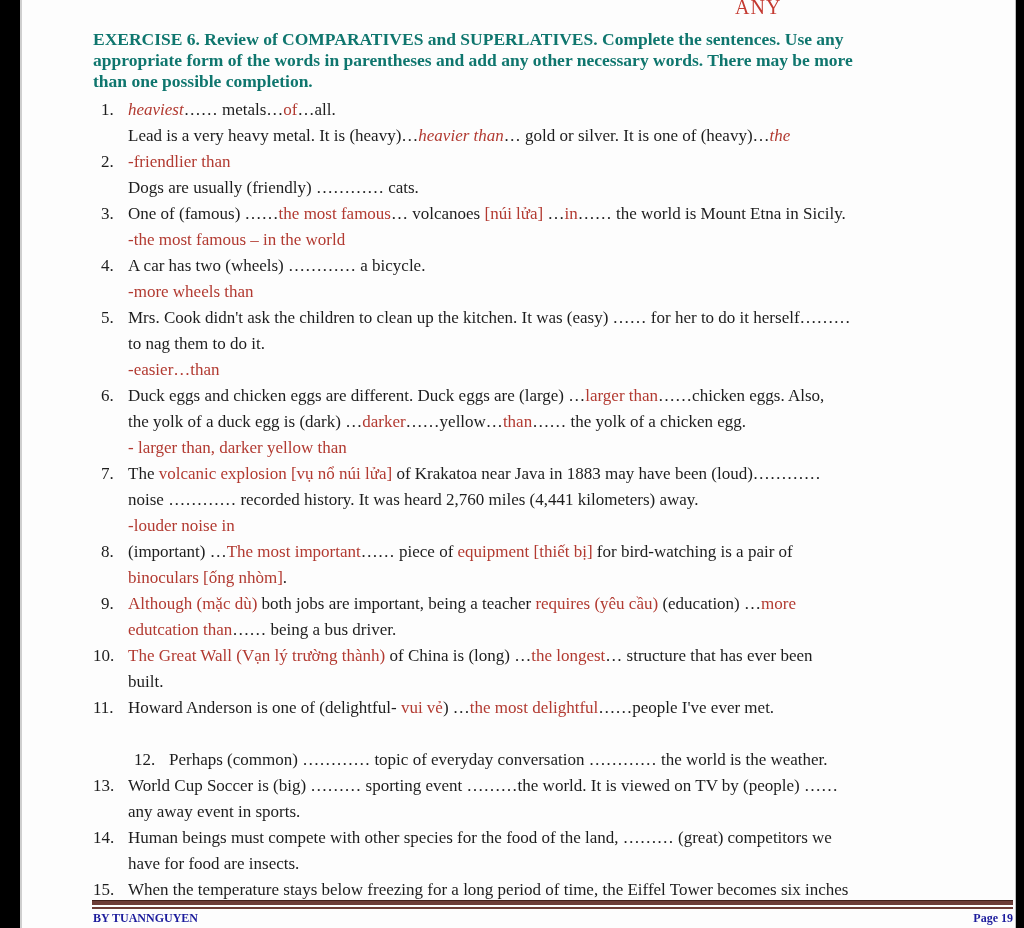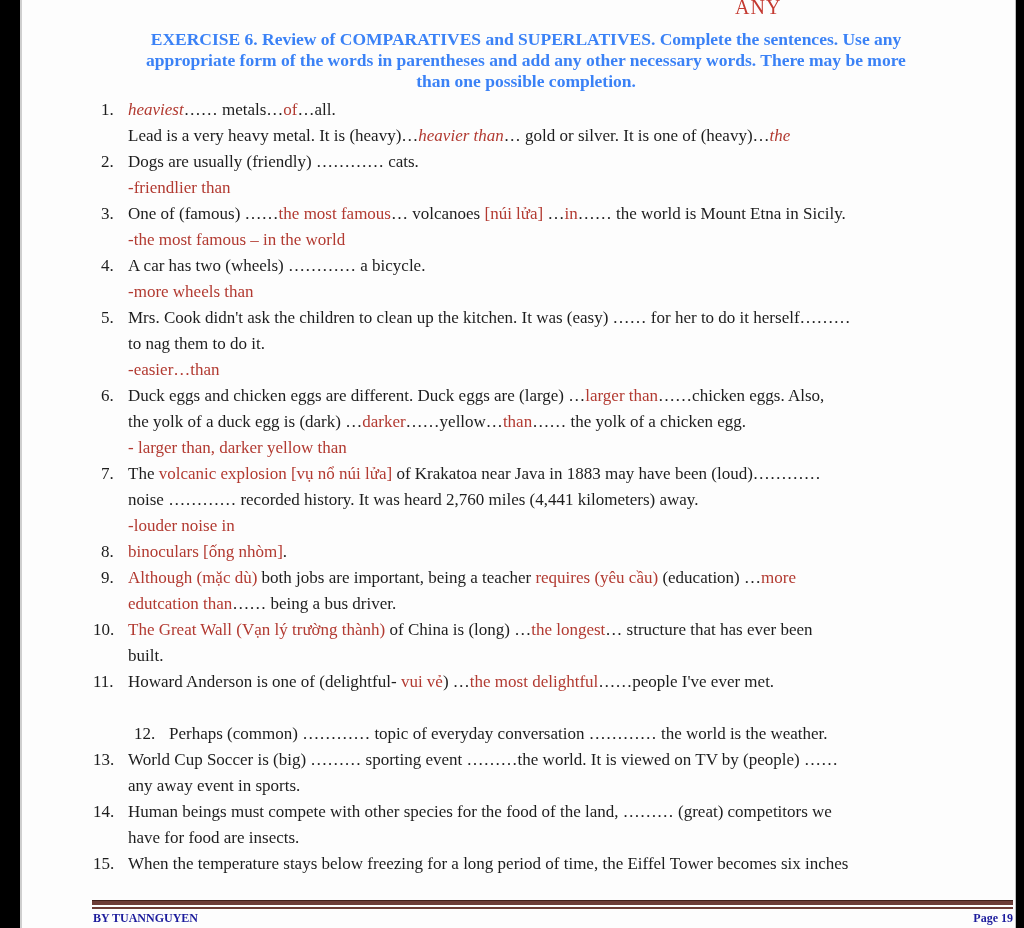--- a/index.html
+++ b/index.html
@@ -15,21 +15,21 @@
   .bar-left  { left:0; width:22px; border-right:2px solid #cfcfcf; }
   .bar-right { right:0; width:9px; border-left:1px solid #bfbfbf; }
 
   .top-label {
     position:absolute; left:735px; top:-4px;
     font-size:20px; color:#c43a31; letter-spacing:1px;
   }
 
   .content { position:absolute; left:93px; top:29px; width:866px; }
 
-  .title { color:#3b82f6; font-weight:bold; font-size:17.5px;text-align:center; }
+  .title { color:#0f766e; font-weight:bold; font-size:17.5px; }
   .title .tline { height:21px; line-height:21px; white-space:nowrap; }
 
   .list { margin-top:5px; color:#1d1d1d; font-size:17px; }
   .item { display:flex; }
   .item.gap { margin-top:26px;margin-left:41px; }
   .num  { flex:none; width:35px; line-height:26px; }
   .num.single { padding-left:8px; }
   .lines { flex:1; min-width:0; }
   .ln { height:26px; line-height:26px; white-space:nowrap; }
   .red { color:#b23a31; }
@@ -62,22 +62,22 @@
         <div class="item">
           <div class="num single">1.</div>
           <div class="lines">
             <div class="ln"><span class="red it">heaviest</span><span class="">…… metals…</span><span class="red">of</span><span class="">…all.</span></div>
             <div class="ln"><span class="">Lead is a very heavy metal. It is (heavy)…</span><span class="red it">heavier than</span><span class="">… gold or silver. It is one of (heavy)…</span><span class="red it">the</span></div>
           </div>
         </div>
         <div class="item">
           <div class="num single">2.</div>
           <div class="lines">
+            <div class="ln"><span class="red">-friendlier than</span></div>
             <div class="ln"><span class="">Dogs are usually (friendly) ………… cats.</span></div>
-            <div class="ln"><span class="red">-friendlier than</span></div>
           </div>
         </div>
         <div class="item">
           <div class="num single">3.</div>
           <div class="lines">
             <div class="ln"><span class="">One of (famous) ……</span><span class="red">the most famous</span><span class="">… volcanoes </span><span class="red">[núi lửa]</span><span class=""> …</span><span class="red">in</span><span class="">…… the world is Mount Etna in Sicily.</span></div>
             <div class="ln"><span class="red">-the most famous – in the world</span></div>
           </div>
         </div>
         <div class="item">
@@ -107,20 +107,21 @@
           <div class="num single">7.</div>
           <div class="lines">
             <div class="ln"><span class="">The </span><span class="red">volcanic explosion [vụ nổ núi lửa]</span><span class=""> of Krakatoa near Java in 1883 may have been (loud)…………</span></div>
             <div class="ln"><span class="">noise ………… recorded history.  It was heard 2,760 miles (4,441 kilometers) away.</span></div>
             <div class="ln"><span class="red">-louder noise in</span></div>
           </div>
         </div>
         <div class="item">
           <div class="num single">8.</div>
           <div class="lines">
+            <div class="ln"><span class="">(important) …</span><span class="red">The most important</span><span class="">…… piece of </span><span class="red">equipment [thiết bị]</span><span class=""> for bird-watching is a pair of</span></div>
             <div class="ln"><span class="red">binoculars [ống nhòm]</span><span class="">.</span></div>
           </div>
         </div>
         <div class="item">
           <div class="num single">9.</div>
           <div class="lines">
             <div class="ln"><span class="red">Although (mặc dù)</span><span class=""> both jobs are important, being a teacher </span><span class="red">requires (yêu cầu)</span><span class=""> (education) …</span><span class="red">more</span></div>
             <div class="ln"><span class="red">edutcation than</span><span class="">…… being a bus driver.</span></div>
           </div>
         </div>

